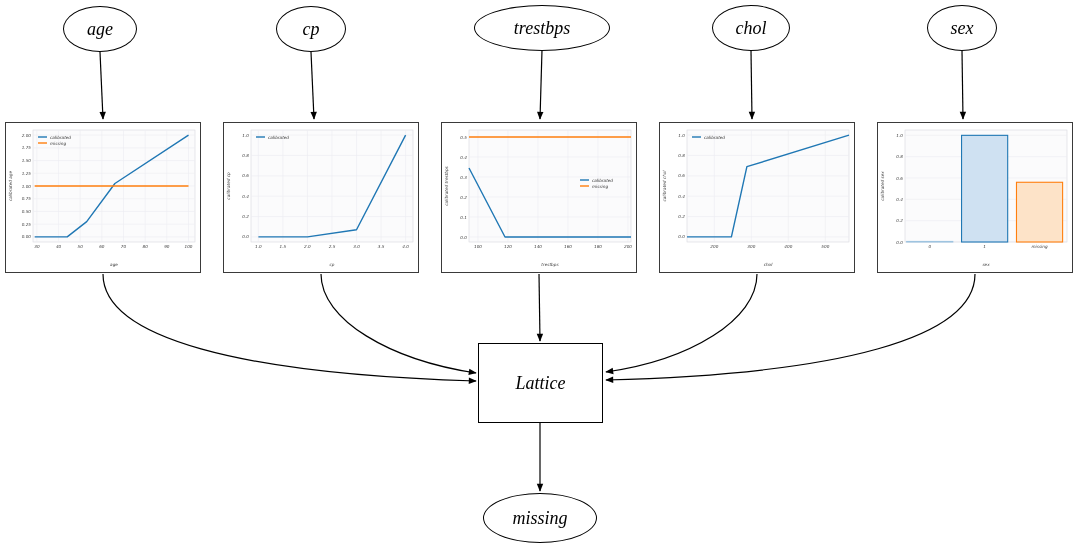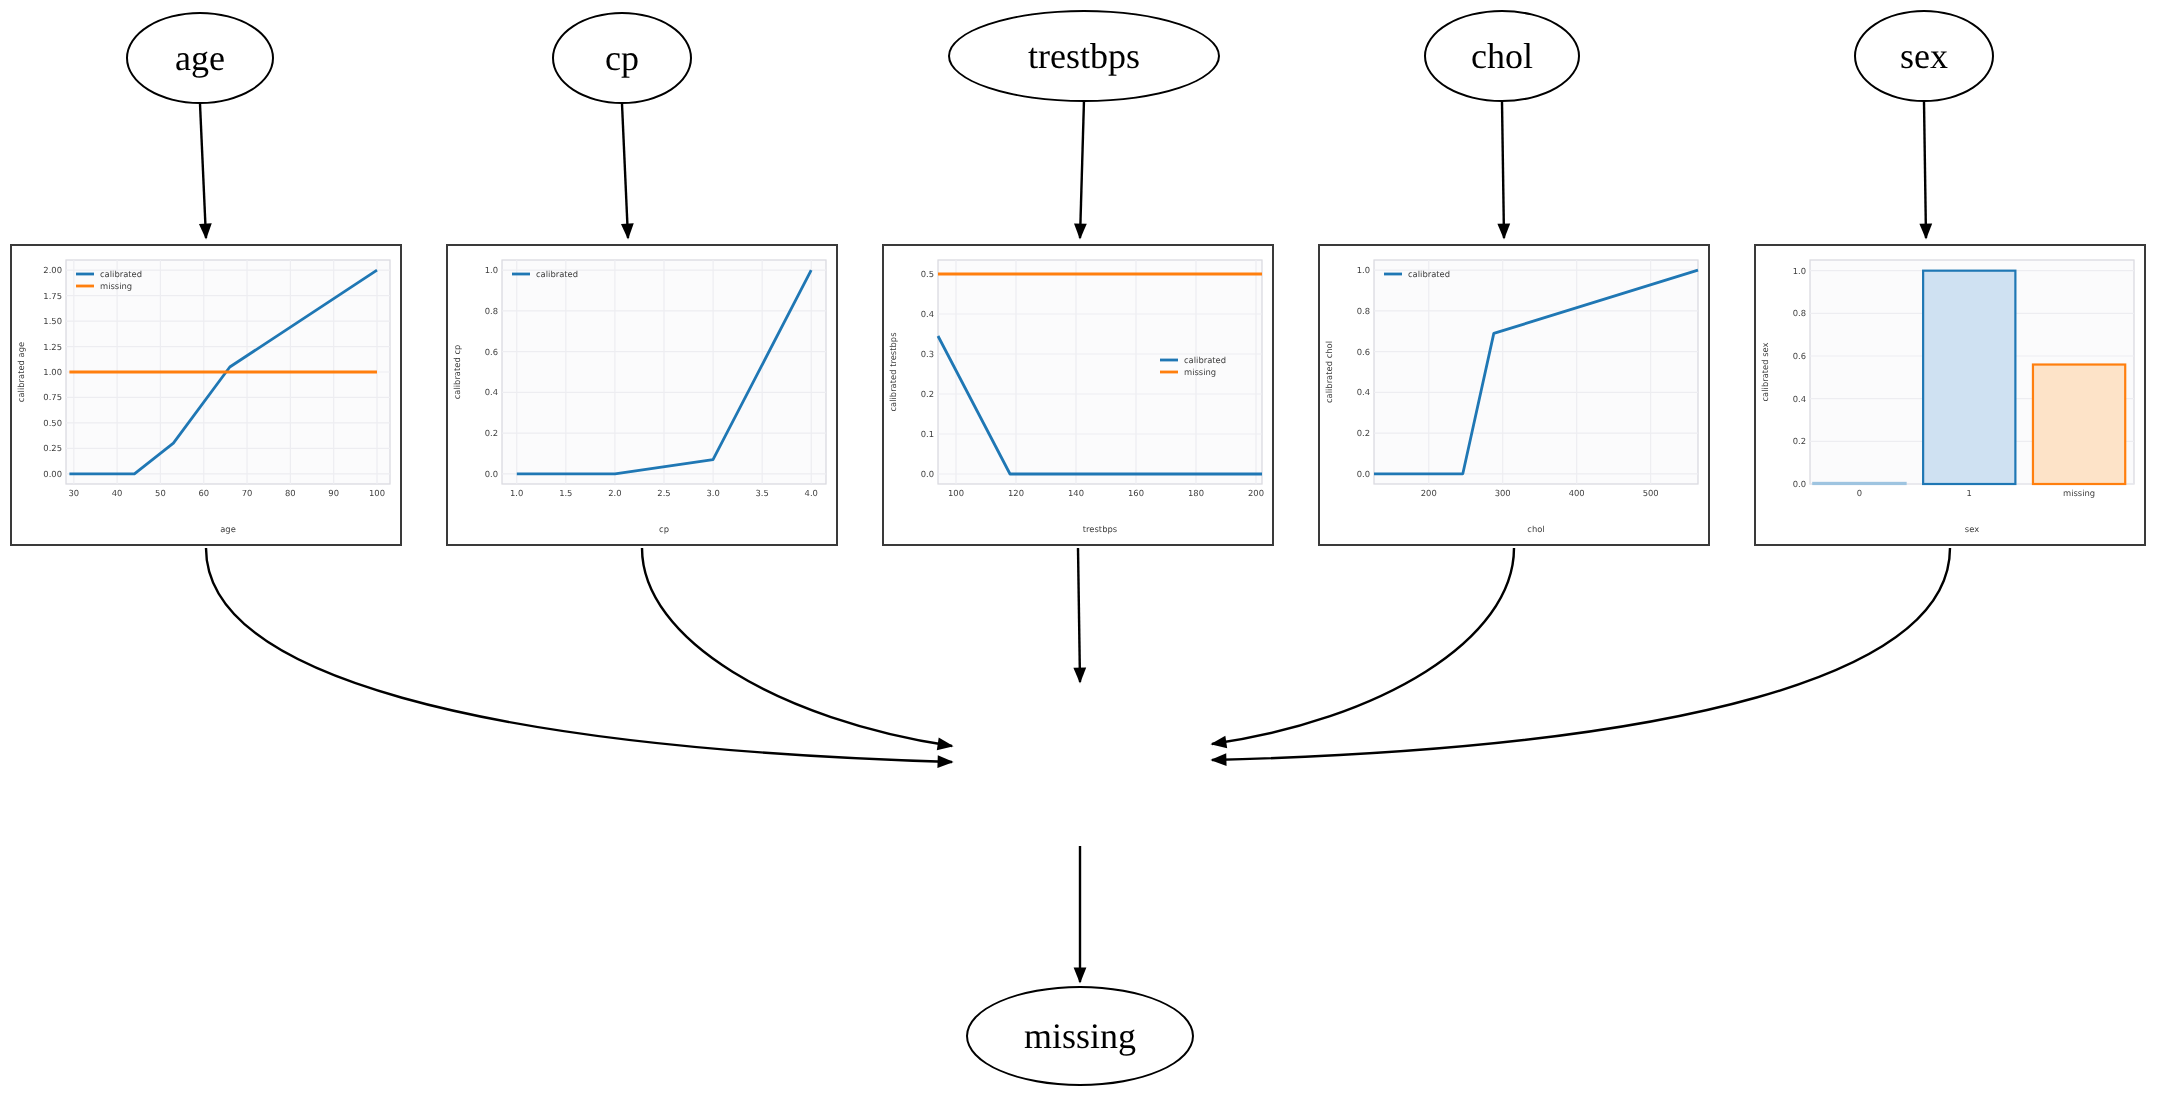--- a/index.html
+++ b/index.html
@@ -1,17 +1,17 @@
 <!DOCTYPE html>
 <html><head>
 <meta charset="utf-8">
 <style>
   html,body{margin:0;padding:0;background:#fff;}
   #canvas{position:relative;width:1080px;height:548px;background:#ffffff;overflow:hidden;
-          font-family:"Liberation Serif","DejaVu Serif",serif;}
+          font-family:"Liberation Serif","DejaVu Serif",serif;font-style:italic;}
   #edges{position:absolute;left:0;top:0;width:1080px;height:548px;}
   .node{position:absolute;display:flex;align-items:center;justify-content:center;
         background:#ffffff;border:1px solid #000;box-sizing:border-box;
         font-size:18px;color:#000;}
   .ellipse{border-radius:50%;}
   .chart-frame{position:absolute;width:194px;height:149px;border:1px solid #3a3a3a;
                background:#ffffff;box-sizing:content-box;}
   .chart-frame svg{display:block;}
 </style>
 </head>
@@ -225,18 +225,21 @@
         <text x="25" y="99.16666666666667" text-anchor="end" font-size="4.2" fill="#3d3d3d" font-family="&quot;DejaVu Sans&quot;, sans-serif">0.2</text>
         <text x="25" y="77.83333333333334" text-anchor="end" font-size="4.2" fill="#3d3d3d" font-family="&quot;DejaVu Sans&quot;, sans-serif">0.4</text>
         <text x="25" y="56.5" text-anchor="end" font-size="4.2" fill="#3d3d3d" font-family="&quot;DejaVu Sans&quot;, sans-serif">0.6</text>
         <text x="25" y="35.16666666666667" text-anchor="end" font-size="4.2" fill="#3d3d3d" font-family="&quot;DejaVu Sans&quot;, sans-serif">0.8</text>
         <text x="25" y="13.833333333333343" text-anchor="end" font-size="4.2" fill="#3d3d3d" font-family="&quot;DejaVu Sans&quot;, sans-serif">1.0</text>
         <text x="108" y="143" text-anchor="middle" font-size="4.2" fill="#3d3d3d" font-family="&quot;DejaVu Sans&quot;, sans-serif">sex</text>
         <text x="0" y="0" text-anchor="middle" font-size="4.2" fill="#3d3d3d" font-family="&quot;DejaVu Sans&quot;, sans-serif" transform="translate(6 63) rotate(-90)">calibrated sex</text>
       </svg>
   </div>
 
+  <div class="node" style="left:478px;top:343px;width:125px;height:80px;">
+    <span>Lattice</span>
+  </div>
 
   <div class="node ellipse" style="left:483px;top:493px;width:114px;height:50px;">
     <span>missing</span>
   </div>
 
 </div>
 
 </body></html>

